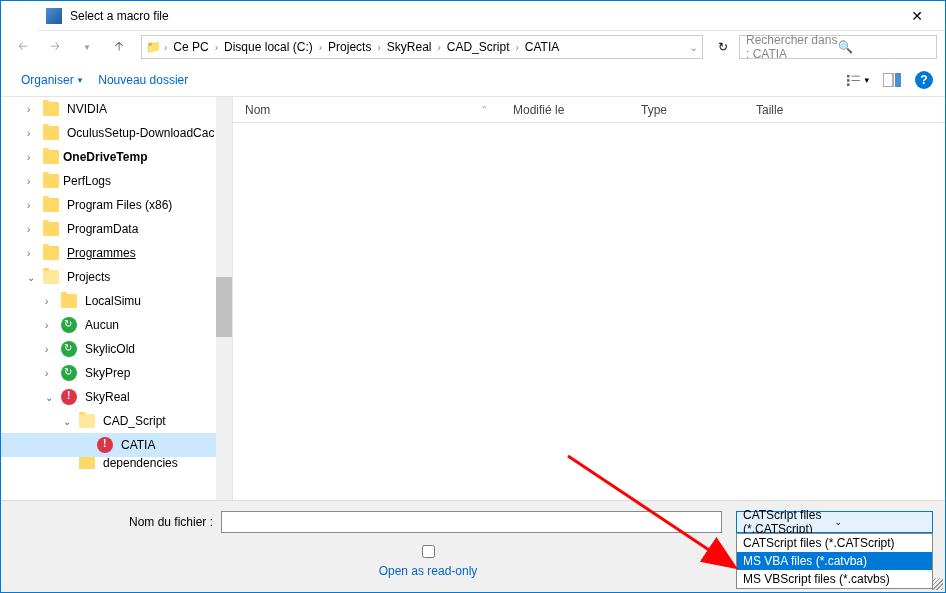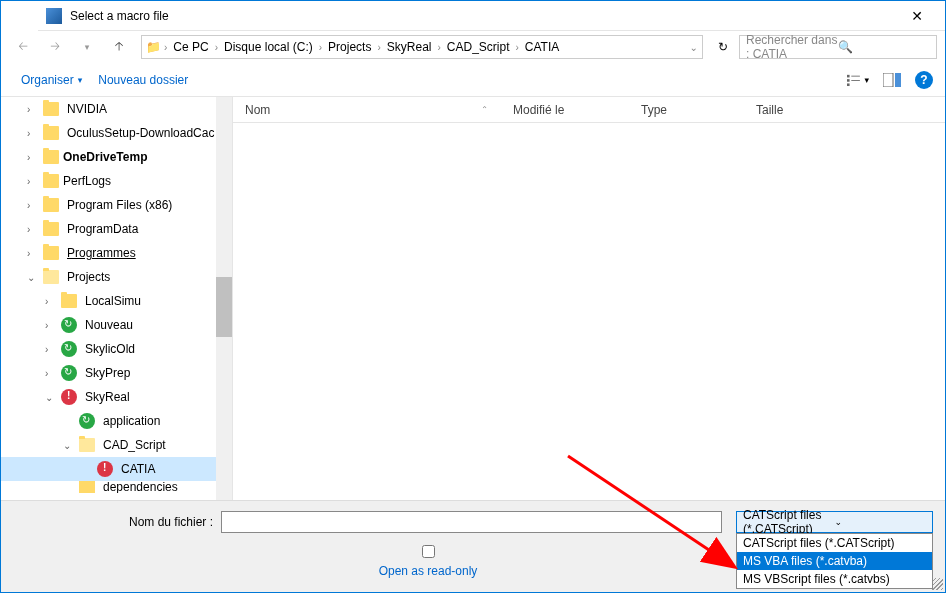--- a/index.html
+++ b/index.html
@@ -180,41 +180,36 @@
           <span style="margin-left: 4px;">Projects</span>
         </div>
         <div class="tree-item" style="padding-left: 44px;">
           <span class="expander">›</span>
           <span class="folder-icon"></span>
           <span style="margin-left: 4px;">LocalSimu</span>
         </div>
         <div class="tree-item" style="padding-left: 44px;">
           <span class="expander">›</span>
           <span class="badge-green"></span>
-          <span style="margin-left: 4px;">Nouveau</span>
+          <span style="margin-left: 4px;">Aucun</span>
         </div>
         <div class="tree-item" style="padding-left: 44px;">
           <span class="expander">›</span>
           <span class="badge-green"></span>
           <span style="margin-left: 4px;">SkylicOld</span>
         </div>
         <div class="tree-item" style="padding-left: 44px;">
           <span class="expander">›</span>
           <span class="badge-green"></span>
           <span style="margin-left: 4px;">SkyPrep</span>
         </div>
         <div class="tree-item" style="padding-left: 44px;">
           <span class="expander">⌄</span>
           <span class="badge-red"></span>
           <span style="margin-left: 4px;">SkyReal</span>
-        </div>
-        <div class="tree-item" style="padding-left: 62px;">
-          <span class="expander"></span>
-          <span class="badge-green"></span>
-          <span style="margin-left: 4px;">application</span>
         </div>
         <div class="tree-item" style="padding-left: 62px;">
           <span class="expander">⌄</span>
           <span class="folder-icon open"></span>
           <span style="margin-left: 4px;">CAD_Script</span>
         </div>
         <div class="tree-item selected" style="padding-left: 80px;">
           <span class="expander"></span>
           <span class="badge-red"></span>
           <span style="margin-left: 4px;">CATIA</span>

